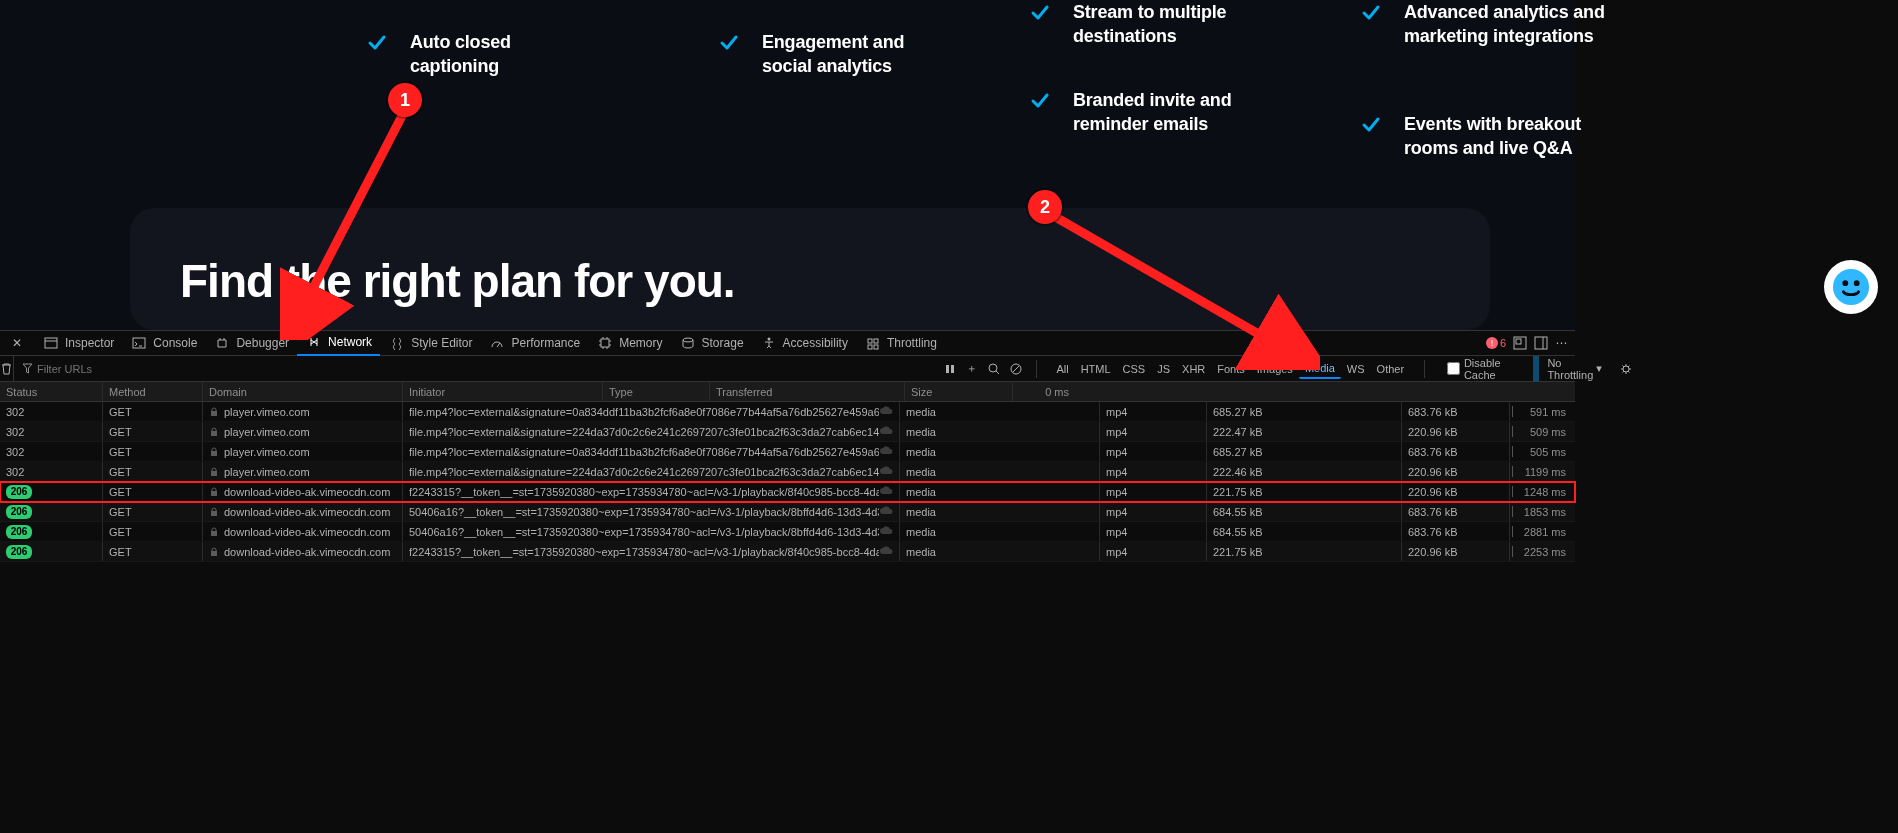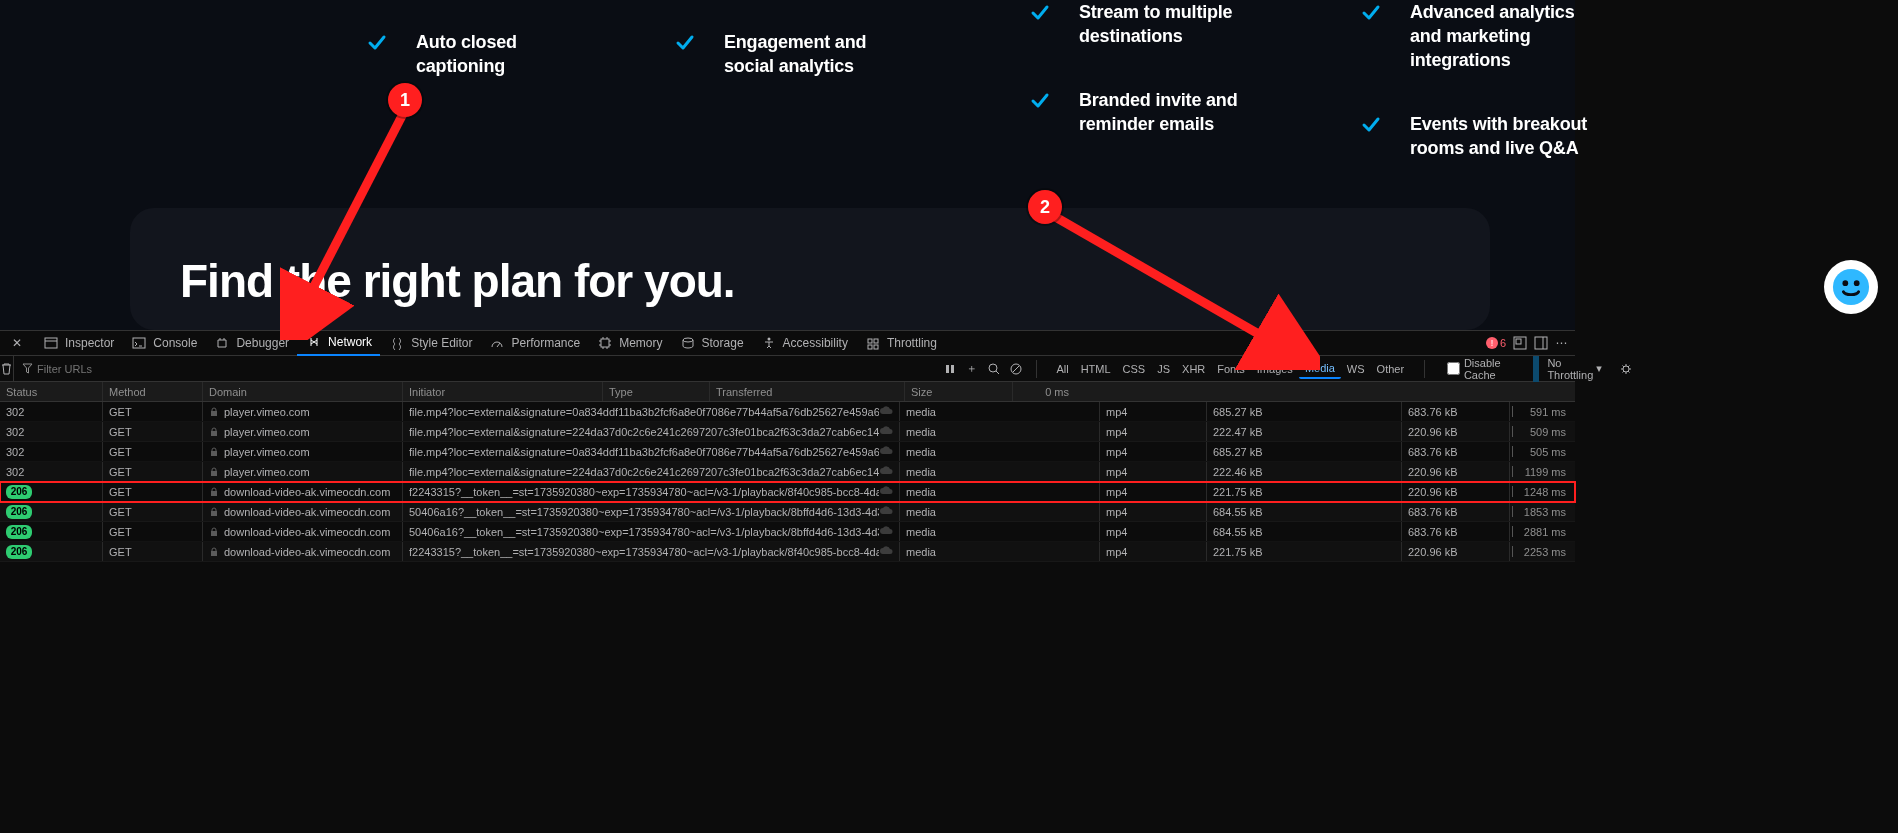--- a/index.html
+++ b/index.html
@@ -1,20 +1,20 @@
 <!DOCTYPE html>
 <html><head>
 <meta charset="utf-8">
 <style>
   *{box-sizing:border-box;margin:0;padding:0;font-family:-apple-system,BlinkMacSystemFont,"Segoe UI",Arial,sans-serif}
   body{background:#0c0c0c;color:#cfcfcf;width:1898px;height:833px;overflow:hidden;position:relative}
   
   .hero{position:absolute;left:0;top:0;width:1575px;height:330px;background:#0a0d14}
   .perks{position:absolute;left:180px;top:0;right:0}
-  .perk{position:absolute;display:flex;gap:28px;font-weight:800;font-size:18px;line-height:24px;color:#fff;letter-spacing:-.2px}
+  .perk{position:absolute;display:flex;gap:22px;font-weight:800;font-size:18px;line-height:24px;color:#fff;letter-spacing:-.2px}
   .perk svg{flex:none;margin-top:2px}
   .heroHeading{position:absolute;left:180px;top:254px;font-size:46px;font-weight:800;color:#fff;letter-spacing:-1px}
   .heroPanel{position:absolute;left:130px;top:208px;width:1360px;height:122px;background:#12151d;border-radius:24px}
   .avatarBadge{position:absolute;right:20px;top:260px;width:54px;height:54px;border-radius:50%;background:#fff;display:flex;align-items:center;justify-content:center}
   .avatarBadge svg{width:38px;height:38px}
   
   .dtBar{position:absolute;left:0;top:330px;width:1575px;height:26px;background:#0c0c0c;border-top:1px solid #333;border-bottom:1px solid #333;display:flex;align-items:center;font-size:12px;color:#b1b1b3}
   .dtBar .ic{width:18px;display:flex;justify-content:center}
   .panelBtn{display:flex;align-items:center;gap:5px;padding:0 8px;height:26px;cursor:pointer}
   .panelBtn.active{color:#fff;border-bottom:2px solid #0a84ff;height:26px}
@@ -69,21 +69,21 @@
 
 <div class="hero">
   <div class="heroPanel"></div>
   <div class="perks" id="perks">
       <div class="perk" style="left: 186px; top: 30px; width: 190px;">
         <svg width="22" height="22" viewBox="0 0 22 22">
           <path d="M4 11l5 5L18 5" fill="none" stroke="#00adef" stroke-width="3" stroke-linecap="round" stroke-linejoin="round"></path>
         </svg>
         <span>Auto closed captioning</span>
       </div>
-      <div class="perk" style="left: 494px; top: 30px; width: 210px;">
+      <div class="perk" style="left: 538px; top: 30px; width: 210px;">
         <svg width="22" height="22" viewBox="0 0 22 22">
           <path d="M4 11l5 5L18 5" fill="none" stroke="#00adef" stroke-width="3" stroke-linecap="round" stroke-linejoin="round"></path>
         </svg>
         <span>Engagement and social analytics</span>
       </div>
       <div class="perk" style="left: 849px; top: 0px; width: 210px;">
         <svg width="22" height="22" viewBox="0 0 22 22">
           <path d="M4 11l5 5L18 5" fill="none" stroke="#00adef" stroke-width="3" stroke-linecap="round" stroke-linejoin="round"></path>
         </svg>
         <span>Stream to multiple destinations</span>

